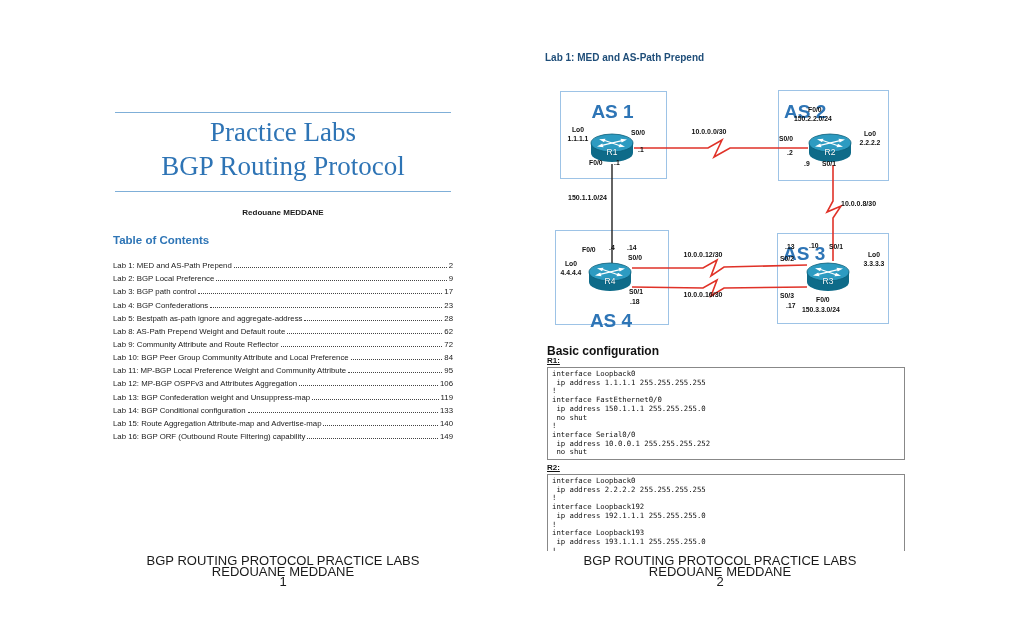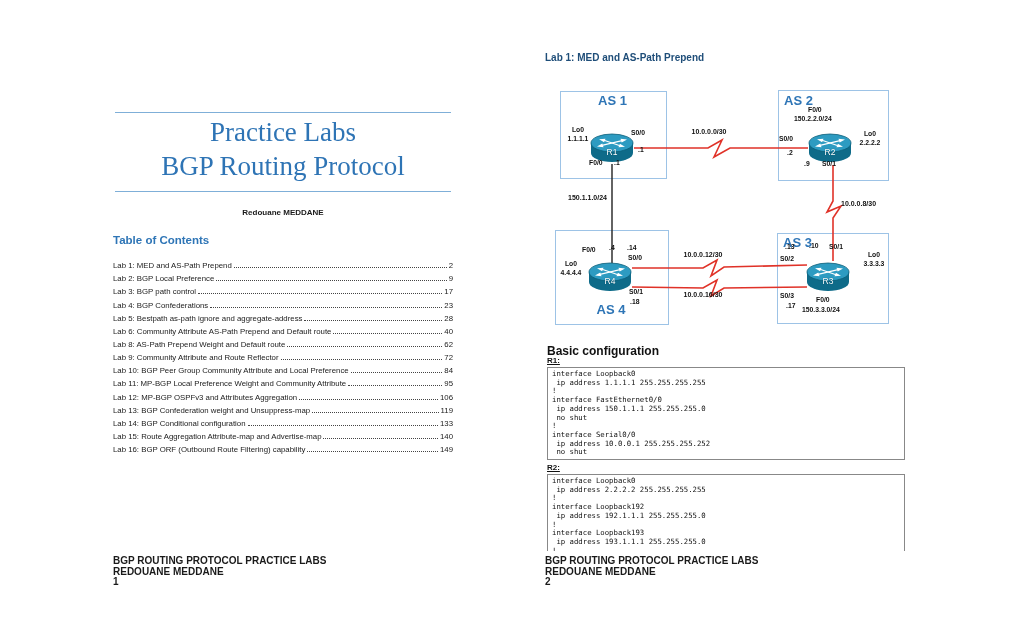--- a/index.html
+++ b/index.html
@@ -15,28 +15,28 @@
              font-family:"Liberation Serif",serif;font-size:27px;line-height:34px;
              color:#2E74B5;}
   .author{position:absolute;top:208px;left:0;width:100%;text-align:center;
           font-size:8px;font-weight:bold;color:#1a1a1a;}
   .toc-heading{position:absolute;top:234px;left:0;font-size:11.5px;font-weight:bold;color:#2E75B6;}
   .toc{position:absolute;top:257px;left:0;right:0;}
   .toc-row{display:flex;align-items:flex-end;height:13.15px;font-size:7.8px;color:#1a1a1a;}
   .toc-label{white-space:nowrap;}
   .toc-dots{flex:1;border-bottom:1px dotted #444;margin:0 2px;transform:translateY(-2px);}
   .toc-page{white-space:nowrap;}
-  .page-footer{position:absolute;top:556px;left:0;width:100%;text-align:left;
-               font-size:10px;font-weight:bold;line-height:10.5px;color:#1a1a1a;}
+  .page-footer{position:absolute;top:556px;left:0;width:100%;text-align:center;
+               font-size:13px;font-weight:normal;line-height:10.5px;color:#1a1a1a;}
 
   
   .lab-heading{position:absolute;top:52px;left:0;font-size:10px;font-weight:bold;color:#1F4E79;}
   .diagram{position:absolute;top:85px;left:0;width:365px;height:258px;}
   .as-box{position:absolute;border:1.5px solid #9DC3E6;}
-  .as-title{position:absolute;color:#2E75B6;font-weight:bold;font-size:13px;white-space:nowrap;}
+  .as-title{position:absolute;color:#2E75B6;font-weight:bold;font-size:19px;white-space:nowrap;margin-top:8px;}
   .links-svg{position:absolute;left:0;top:0;width:365px;height:258px;}
   .dlabel{position:absolute;font-size:6.8px;font-weight:bold;line-height:8.6px;
           color:#111;white-space:nowrap;}
   .netlabel{position:absolute;font-size:7px;font-weight:bold;color:#111;white-space:nowrap;}
   .blk{text-align:center;}
   .router{position:absolute;width:44px;height:30px;}
   .router-svg{position:absolute;left:0;top:0;width:44px;height:30px;}
   .router-label{position:absolute;left:0;top:14px;width:100%;text-align:center;
                 font-size:8.5px;font-weight:normal;color:#fff;text-shadow:0 0 1px #084a60;}
 
@@ -81,25 +81,20 @@
         </div>
       <div class="toc-row">
           <span class="toc-label">Lab 4: BGP Confederations</span>
           <span class="toc-dots"></span>
           <span class="toc-page">23</span>
         </div>
       <div class="toc-row">
           <span class="toc-label">Lab 5: Bestpath as-path ignore and aggregate-address</span>
           <span class="toc-dots"></span>
           <span class="toc-page">28</span>
-        </div>
-      <div class="toc-row">
-          <span class="toc-label">Lab 6: Community Attribute AS-Path Prepend and Default route</span>
-          <span class="toc-dots"></span>
-          <span class="toc-page">40</span>
         </div>
       <div class="toc-row">
           <span class="toc-label">Lab 8: AS-Path Prepend Weight and Default route</span>
           <span class="toc-dots"></span>
           <span class="toc-page">62</span>
         </div>
       <div class="toc-row">
           <span class="toc-label">Lab 9: Community Attribute and Route Reflector</span>
           <span class="toc-dots"></span>
           <span class="toc-page">72</span>

